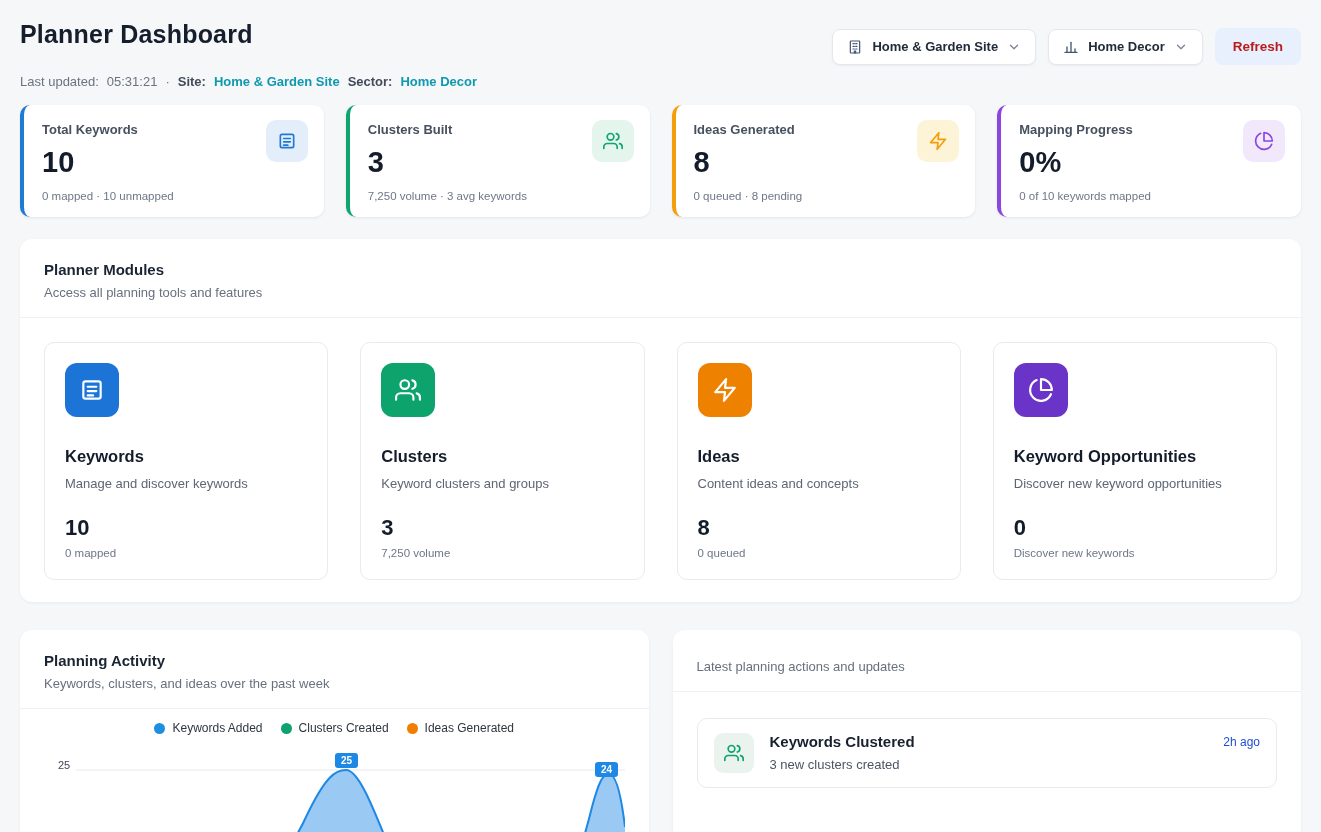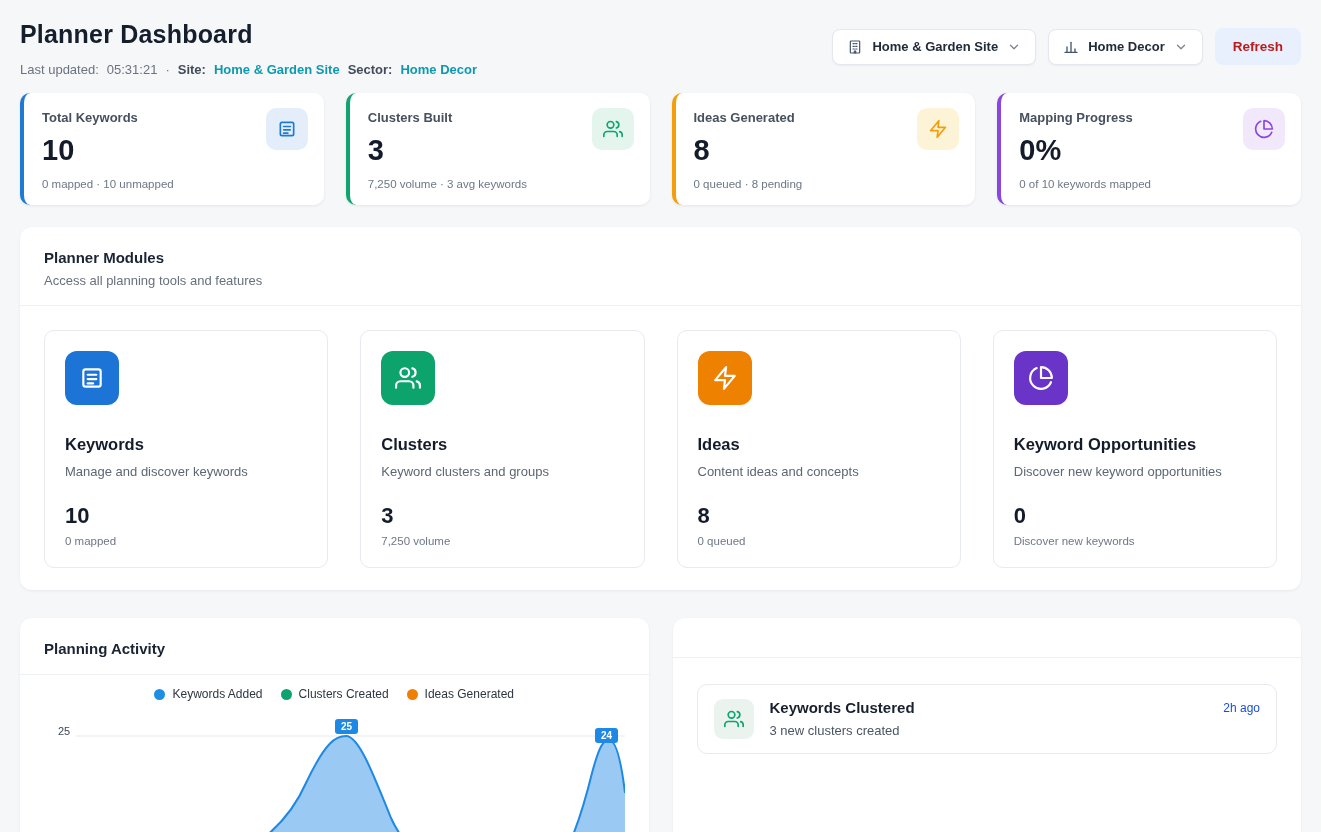--- a/index.html
+++ b/index.html
@@ -5,21 +5,21 @@
   * { box-sizing: border-box; }
   body { margin: 0; background: #e9ebee; }
   .page {
     width: 1321px; height: 832px; overflow: hidden; position: relative;
     background: #f6f7f9; font-family: "Liberation Sans", "DejaVu Sans", sans-serif;
     color: #18202e; padding: 20px 20px 0;
   }
   
   .header { display: flex; justify-content: space-between; align-items: flex-start; }
   .title { font-size: 25px; font-weight: 800; color: #151e2d; letter-spacing: .2px; }
-  .meta { margin-top: 13px; font-size: 13px; color: #6b7280; display: flex; gap: 8px; align-items: center; }
+  .meta { margin-top: 25px; font-size: 13px; color: #6b7280; display: flex; gap: 8px; align-items: center; }
   .meta .mlabel { color: #434c59; font-weight: 700; }
   .meta .mlink { color: #0d9aae; font-weight: 700; cursor: pointer; }
   .controls { display: flex; gap: 12px; align-items: center; margin-top: 8px; }
   .select-btn { display: flex; align-items: center; gap: 9px; background: #fff; border: 1px solid #e4e8ee;
     border-radius: 8px; padding: 9px 14px; font-size: 13px; font-weight: 700; color: #222b3a;
     box-shadow: 0 1px 2px rgba(16,24,40,.05); cursor: pointer; font-family: inherit; }
   .select-btn .bicon { color: #44546e; display: flex; }
   .chev { color: #7b8494; display: flex; }
   .refresh-btn { background: #e8f0fd; color: #b91c1c; border: none; border-radius: 8px;
     padding: 11px 18px; font-size: 13.5px; font-weight: 700; cursor: pointer; font-family: inherit; }
@@ -239,20 +239,21 @@
         <div class="module-sub">Discover new keywords</div>
       </div>
 
     </div>
   </div>
 
   <div class="bottom">
 
     <div class="panel">
       <div class="panel-title">Planning Activity</div>
+      <div class="panel-sub">Keywords, clusters, and ideas over the past week</div>
       <div class="panel-divider"></div>
 
       <div class="legend">
         <div class="legend-item">
           <span class="legend-dot" style="background: rgb(30, 143, 224);"></span>
           <span>Keywords Added</span>
         </div>
         <div class="legend-item">
           <span class="legend-dot" style="background: rgb(14, 163, 110);"></span>
           <span>Clusters Created</span>
@@ -269,20 +270,21 @@
           <line x1="0" y1="23" x2="549" y2="23" stroke="#e6e9ed" stroke-width="1"></line>
           <path d="M0,200 L0,172 C90,168 190,160 230,70 C250,28 260,23 270,23 C282,23 295,55 315,105 C340,160 400,178 440,178 C480,178 500,125 516,60 C523,34 527,27 533,27 C541,27 546,55 549,80 L549,200 Z" fill="rgba(30,136,229,0.45)"></path>
           <path d="M0,172 C90,168 190,160 230,70 C250,28 260,23 270,23 C282,23 295,55 315,105 C340,160 400,178 440,178 C480,178 500,125 516,60 C523,34 527,27 533,27 C541,27 546,55 549,80" fill="none" stroke="#1e88e5" stroke-width="2"></path>
         </svg>
         <div class="badge badge-a">25</div>
         <div class="badge badge-b">24</div>
       </div>
     </div>
 
     <div class="panel">
+      <div class="panel-sub">Latest planning actions and updates</div>
       <div class="panel-divider"></div>
 
       <div class="activity-item">
         <div class="activity-icon" style="background: rgb(234, 243, 238); color: rgb(14, 163, 110);">
           <svg width="20" height="20" viewBox="0 0 24 24" fill="none" stroke="currentColor" stroke-width="2" stroke-linecap="round" stroke-linejoin="round">
               <path d="M17 21v-2a4 4 0 0 0-4-4H5a4 4 0 0 0-4 4v2"></path>
               <circle cx="9" cy="7" r="4"></circle>
               <path d="M23 21v-2a4 4 0 0 0-3-3.87"></path>
               <path d="M16 3.13a4 4 0 0 1 0 7.75"></path>
             </svg>

